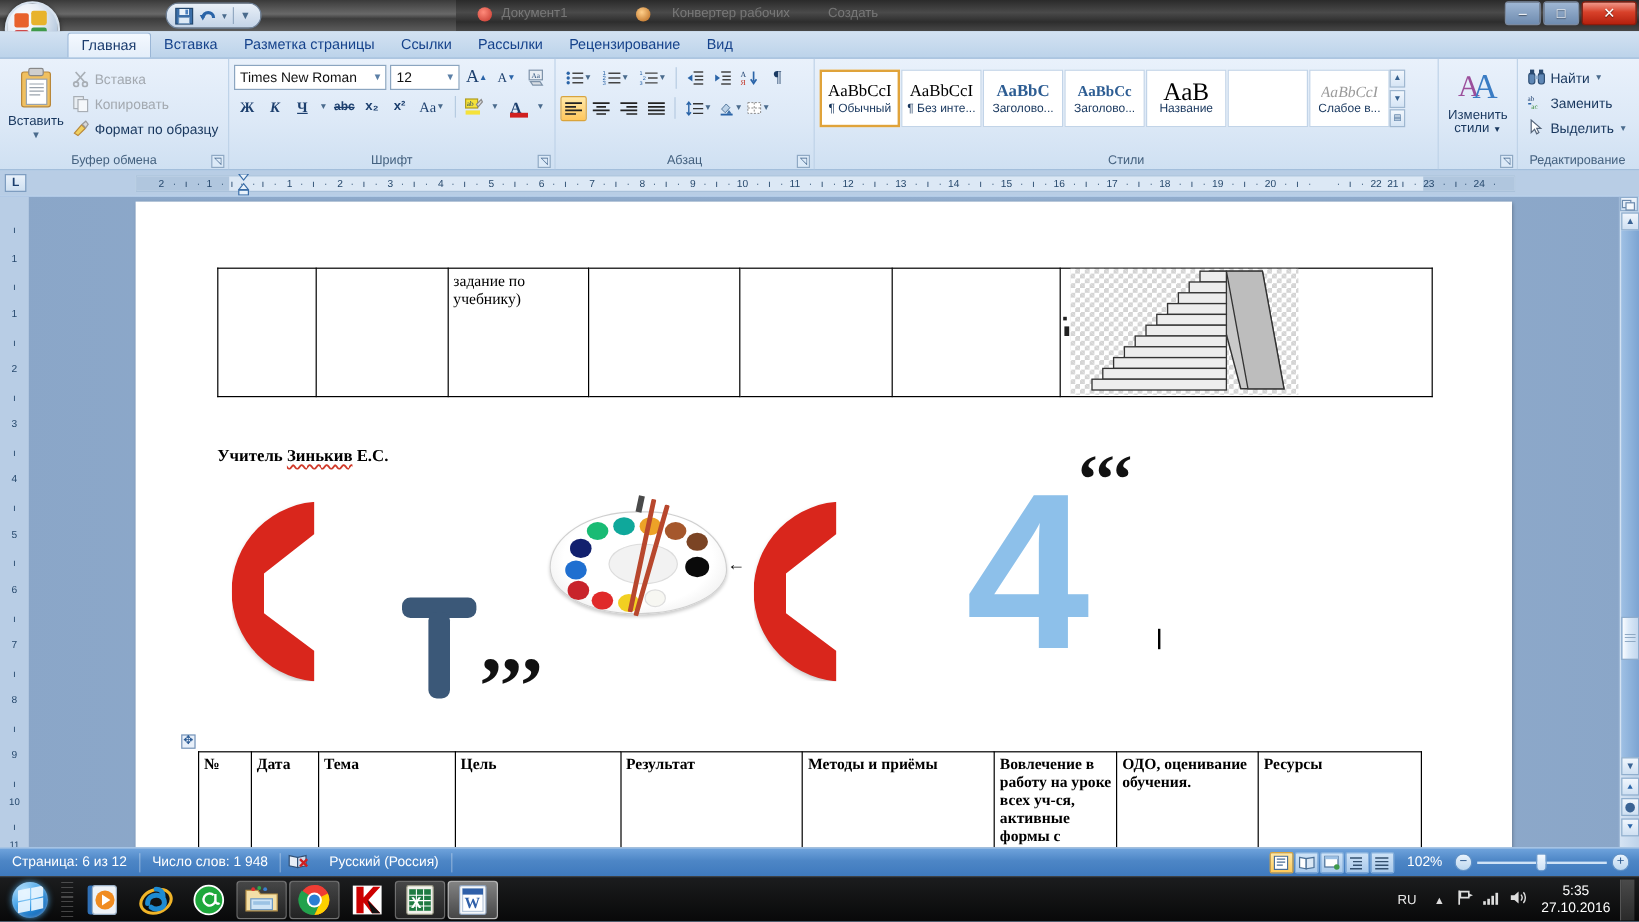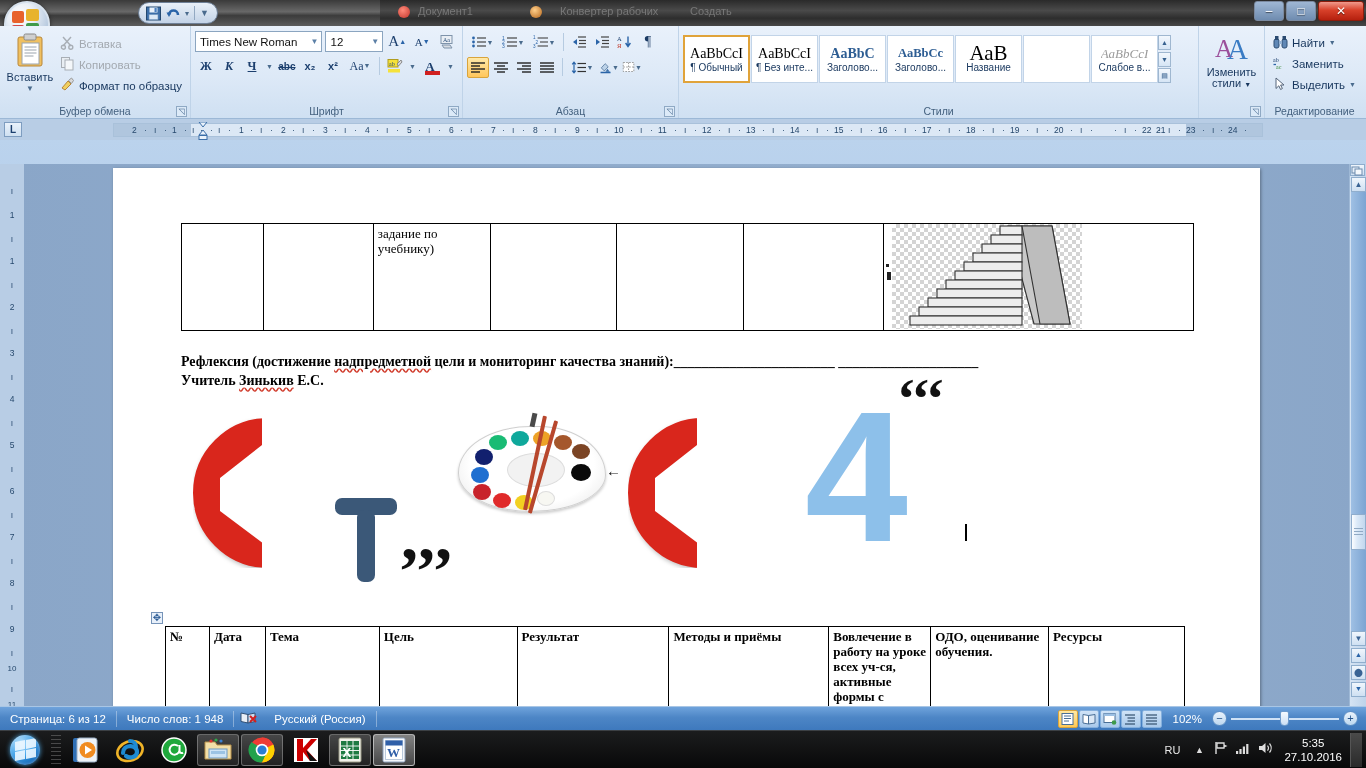--- a/index.html
+++ b/index.html
@@ -373,20 +373,29 @@
     <div class="office-orb">
       <div class="orb-inner">
         <div class="orb-q" style="left:0;top:2px;width:12px;height:12px;background:#e8622c;"></div>
         <div class="orb-q" style="left:14px;top:0;width:13px;height:12px;background:#e8b32c;"></div>
         <div class="orb-q" style="left:0;top:16px;width:12px;height:12px;background:#d0494a;"></div>
         <div class="orb-q" style="left:14px;top:14px;width:13px;height:14px;background:#3f9a4a;"></div>
       </div>
     </div>
   </div>
 
+  <div class="tabstrip">
+    <div class="tab active">Главная</div>
+    <div class="tab">Вставка</div>
+    <div class="tab">Разметка страницы</div>
+    <div class="tab">Ссылки</div>
+    <div class="tab">Рассылки</div>
+    <div class="tab">Рецензирование</div>
+    <div class="tab">Вид</div>
+  </div>
 
   <div class="ribbon">
 
     <div class="group" style="width:190px;">
       <div class="grp-body">
         <div class="bigbtn" style="width:62px;">
           <span>
             <svg width="34" height="36" viewBox="0 0 34 36">
               <rect x="5" y="4" width="24" height="29" rx="2" fill="#f0c060" stroke="#b8873a"></rect>
               <rect x="11" y="1" width="12" height="6" rx="1.5" fill="#cfcfcf" stroke="#888"></rect>
@@ -927,23 +936,20 @@
                   <rect x="18" y="92" width="112" height="9"></rect>
                 </g>
                 <polygon points="130,2 160,2 178,100 148,100" fill="#bdbdbd" stroke="#333" stroke-width="1.1"></polygon>
               </svg>
             </div>
           </td>
         </tr>
       </tbody>
         </table>
 
-      <div class="doc-para" style="left:68px;top:184px;width:1010px;">
-        <span>Рефлексия (достижение </span><span class="squiggle">надпредметной</span><span> цели и мониторинг качества знаний):_______________________  ____________________</span>
-      </div>
       <div class="doc-para" style="left:68px;top:203px;">
         <span>Учитель </span><span class="squiggle">Зинькив</span><span> Е.С.</span>
       </div>
 
       <div class="rebus" style="left:80px;top:250px;">
         <div class="letter-c"></div>
       </div>
 
       <div class="rebus" style="left:212px;top:330px;width:80px;height:86px;">
         <div class="letter-t-stem" style="left:10px;top:0;width:62px;height:17px;"></div>

